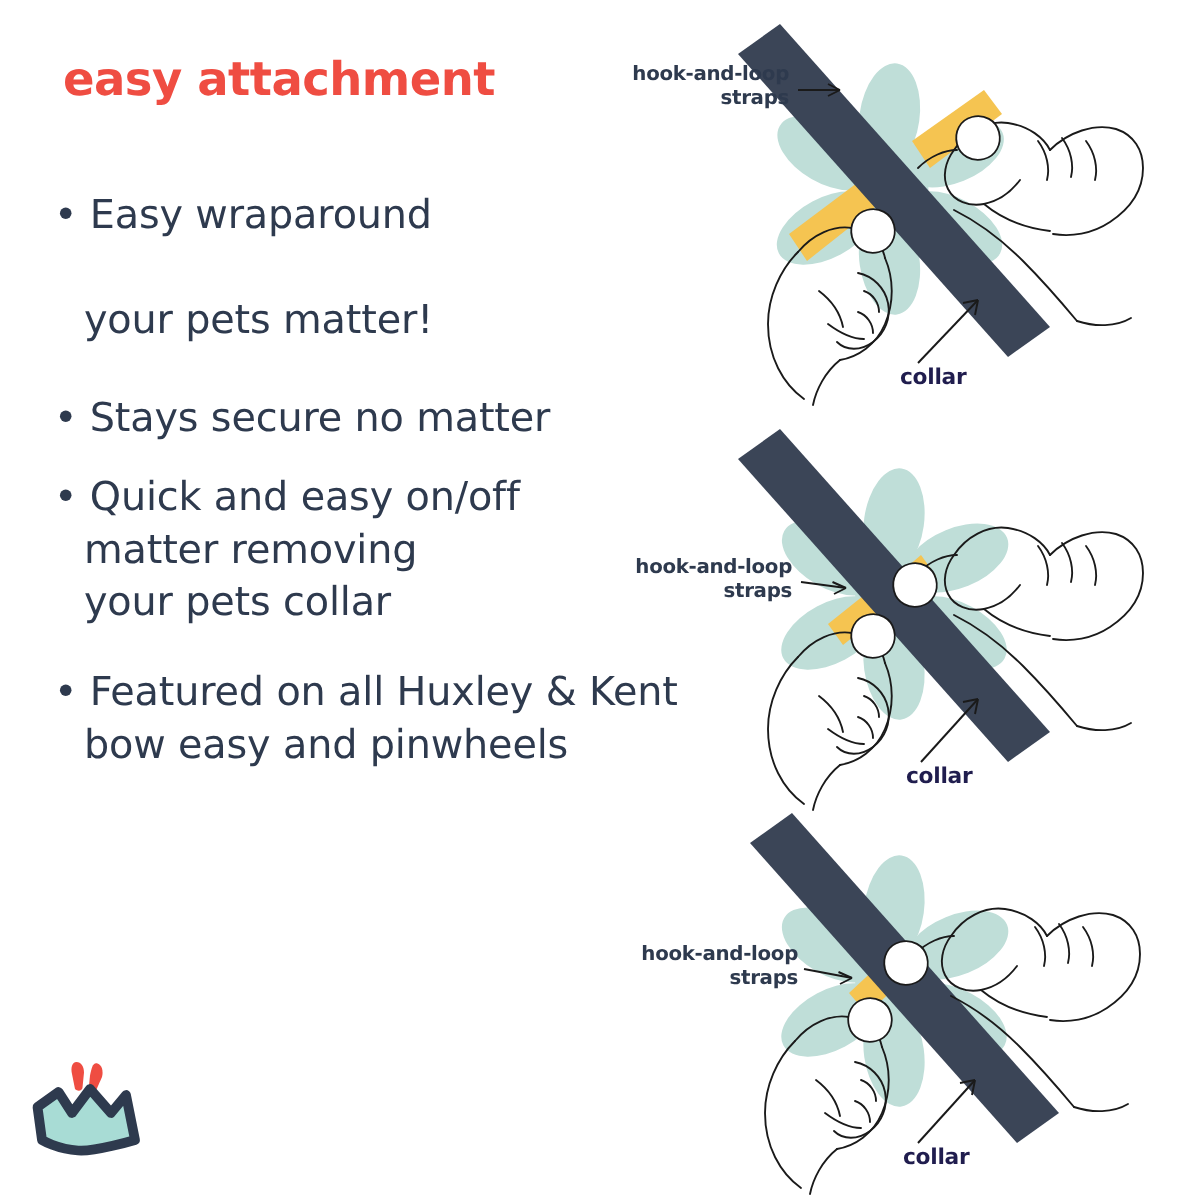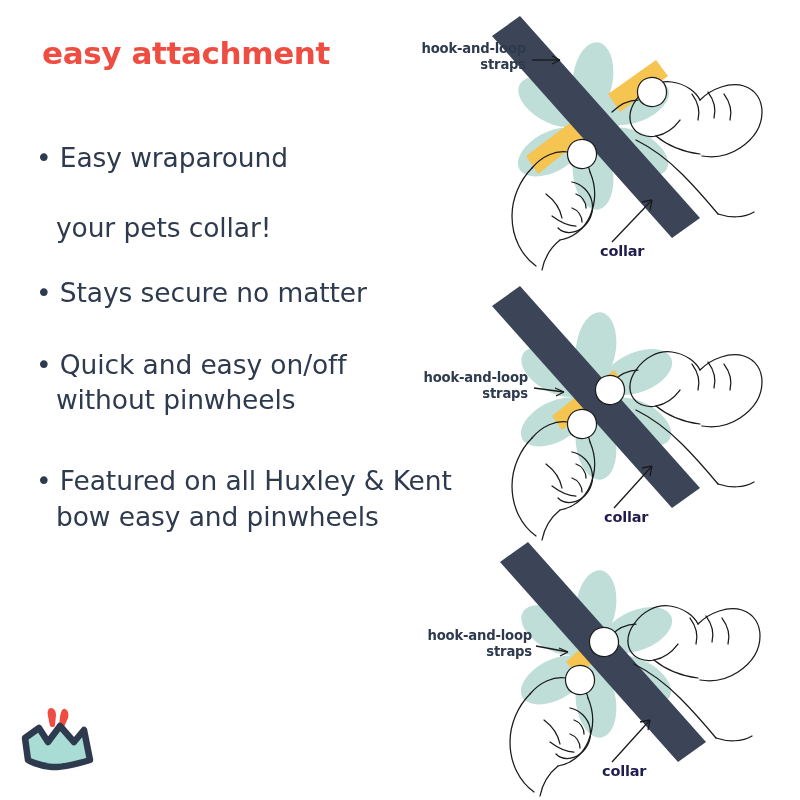--- a/index.html
+++ b/index.html
@@ -33,39 +33,39 @@
     letter-spacing: -0.012em;
     color: #ef4d42;
     font-family: "DejaVu Sans", sans-serif;
     white-space: nowrap;
   }
 
   
   .bullets {
     position: absolute;
     left: 36px;
-    top: 140px;
+    top: 126px;
     width: 470px;
   }
   .bullet {
     display: block;
     color: #2e3a4e;
     font-size: 26.5px;
     line-height: 1.33;
     font-weight: 500;
     letter-spacing: -0.004em;
     font-family: "DejaVu Sans", sans-serif;
     margin-bottom: 28px;
     padding-left: 20px;
     text-indent: -20px;
   }
 
   .b1 { margin-bottom: 29px; }
-  .b2 { margin-bottom: 37px; }
-  .b3 { margin-bottom: 46px; }
+  .b2 { margin-bottom: 18px; }
+  .b3 { margin-bottom: 24px; }
   .b4 { margin-bottom: 0; }
 
   
   .panel {
     position: absolute;
     width: 400px;
     height: 270px;
   }
   #panel-1 { left: 400px; top: 8px; }
   #panel-2 { left: 400px; top: 276px; }
@@ -102,30 +102,31 @@
 
 <div id="page">
 
   <div class="title">easy attachment</div>
 
   <div class="bullets">
 
     <div class="bullet b1">
       <span>• Easy wraparound</span><br>
       <br>
-      <span>your pets collar!</span>
+      <span>your pets matter!</span>
     </div>
 
     <div class="bullet b2">
       <span>• Stays secure no matter</span><br>
     </div>
 
     <div class="bullet b3">
       <span>• Quick and easy on/off</span><br>
-      <span>without pinwheels</span><br>
+      <span>matter removing</span><br>
+      <span>your pets collar</span>
     </div>
 
     <div class="bullet b4">
       <span>• Featured on all Huxley &amp; Kent</span><br>
       <span>bow easy and pinwheels</span>
     </div>
 
   </div>
 
   <div class="panel" id="panel-1">

